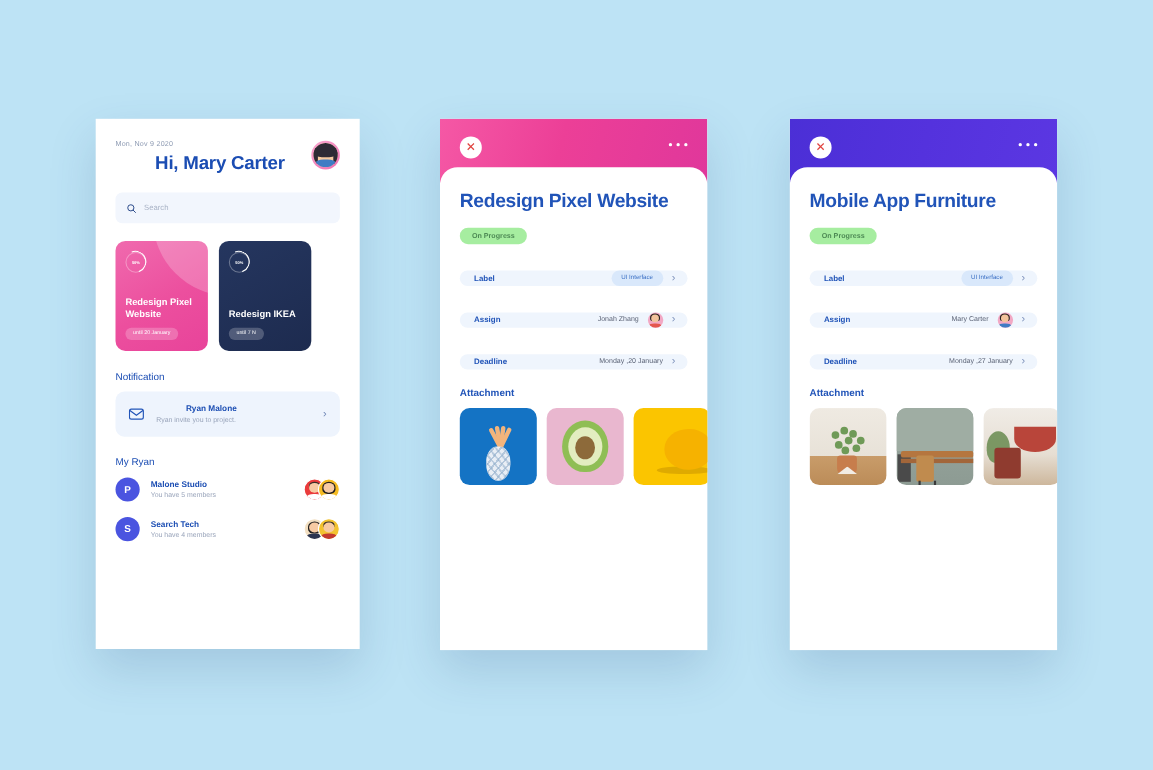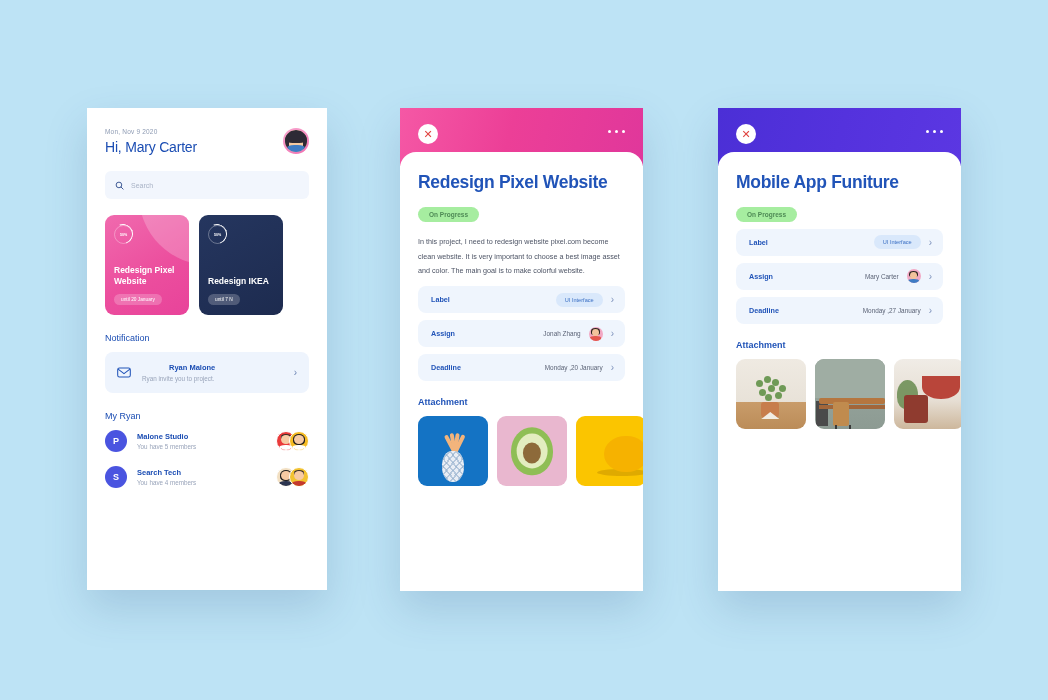--- a/index.html
+++ b/index.html
@@ -17,21 +17,21 @@
     background: #fff;
     overflow: hidden;
     box-shadow: 0 18px 40px rgba(40,80,130,.18);
   }
   
   #screen1 { left: 87px; top: 108px; width: 240px; height: 482px; }
 
   .s1-pad { padding: 20px 18px 0 18px; }
   .s1-top { display: flex; justify-content: space-between; align-items: flex-start; }
   .date { font-size: 6.5px; color: #8e9bb3; letter-spacing: .2px; margin-bottom: 4px; }
-  .greet { font-size: 14px; font-weight: normal; color: #1b4db3; letter-spacing: -.2px; }
+  .greet { font-size: 17px; font-weight: bold; color: #1b4db3; letter-spacing: -.2px; margin-left: 36px; }
   .avatar-ring {
     width: 26px; height: 26px; border-radius: 50%;
     background: linear-gradient(145deg,#f9a8d0,#f06eb0);
     display: flex; align-items: center; justify-content: center;
     overflow: hidden; flex: none;
   }
   .avatar-face { width: 22px; height: 22px; border-radius: 50%; position: relative; overflow: hidden; background:#f6c9a0; }
   .af-hair { position:absolute; left:0; top:0; width:100%; height:58%; background:#2e2a35; border-radius:50% 50% 35% 35%; }
   .af-hair2 { position:absolute; left:-1px; top:20%; width:5px; height:70%; background:#2e2a35; border-radius:3px;}
   .af-hair3 { position:absolute; right:-1px; top:20%; width:5px; height:70%; background:#2e2a35; border-radius:3px;}
@@ -125,21 +125,21 @@
     position: relative; padding: 20px 18px 0; height: calc(100% + 14px);
   }
   .dtitle { font-size: 17.5px; font-weight: bold; color: #2154b8; line-height: 1.25; letter-spacing: -.3px; }
   .status {
     display: inline-block; margin-top: 13px; background: #a6eda0; color: #4e8a55;
     border-radius: 10px; padding: 4px 11px; font-size: 6.5px; font-weight: bold;
   }
   .ddesc { margin-top: 13px; font-size: 7.2px; color: #4c5364; line-height: 2.05; }
 
   .drow {
-    background: #eff5fd; border-radius: 8px; height: 27px; margin-top: 7px;
+    background: #eff5fd; border-radius: 8px; height: 14px; margin-top: 24px;
     display: flex; align-items: center; padding: 0 11px 0 13px; gap: 8px;
   }
   .drow-label { font-size: 7.2px; font-weight: bold; color: #2154b8; flex: 1; }
   .tag-ui { background: #d9e8fb; color: #3a6fc4; border-radius: 9px; padding: 4px 9px; font-size: 5.6px; }
   .drow-val { font-size: 6.4px; color: #5b6376; white-space: nowrap; }
   .mini-av { width: 14px; height: 14px; border-radius: 50%; overflow: hidden; position: relative; flex: none; }
   .ma-pink { background: #f2a8c4; }
   .ma-face { position: absolute; left: 24%; top: 18%; width: 52%; height: 50%; border-radius: 50%; background: #f3c39c; }
   .ma-hair { position: absolute; left: 16%; top: 10%; width: 68%; height: 48%; border-radius: 50% 50% 36% 36%; background: #2c2521; }
   .ma-body { position: absolute; left: 10%; bottom: 0; width: 80%; height: 30%; border-radius: 44% 44% 0 0; background: #e4574e; }
@@ -297,21 +297,20 @@
       <div class="close-btn">✕</div>
       <div class="dots">
           <i></i>
           <i></i>
           <i></i>
         </div>
     </div>
     <div class="dbody">
       <div class="dtitle">Redesign Pixel Website</div>
       <div class="status">On Progress</div>
-      <div class="ddesc">In this project, I need to redesign website pixel.com become clean website. It is very important to choose a best image asset and color. The main goal is to make colorful website.</div>
 
       <div class="drow">
         <span class="drow-label">Label</span>
         <span class="tag-ui">UI Interface</span>
         <span class="drow-chev">›</span>
       </div>
       <div class="drow">
         <span class="drow-label">Assign</span>
         <span class="drow-val">Jonah Zhang</span>
         <span class="mini-av ma-pink">
@@ -352,21 +351,21 @@
   <div class="phone" id="screen3">
     <div class="dhead purple">
       <div class="close-btn">✕</div>
       <div class="dots">
           <i></i>
           <i></i>
           <i></i>
         </div>
     </div>
     <div class="dbody">
-      <div class="dtitle">Mobile App Funiture</div>
+      <div class="dtitle">Mobile App Furniture</div>
       <div class="status">On Progress</div>
 
       <div class="drow">
         <span class="drow-label">Label</span>
         <span class="tag-ui">UI Interface</span>
         <span class="drow-chev">›</span>
       </div>
       <div class="drow">
         <span class="drow-label">Assign</span>
         <span class="drow-val">Mary Carter</span>

